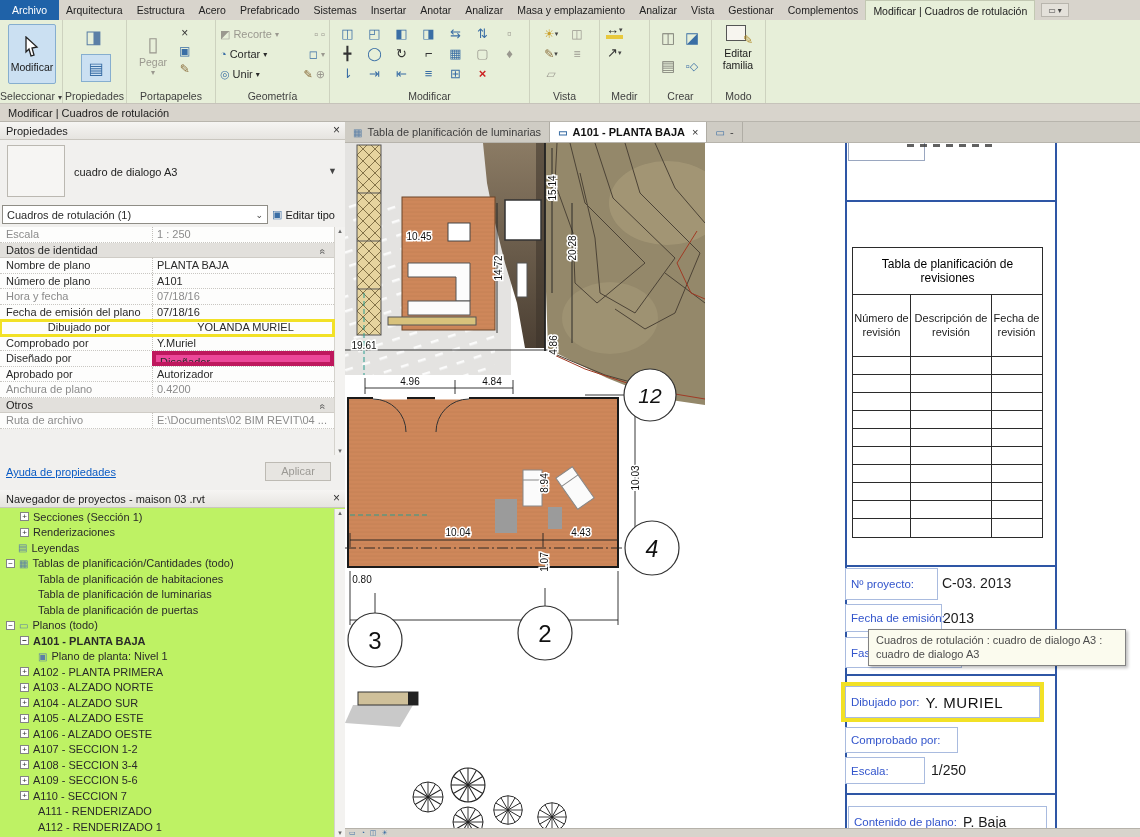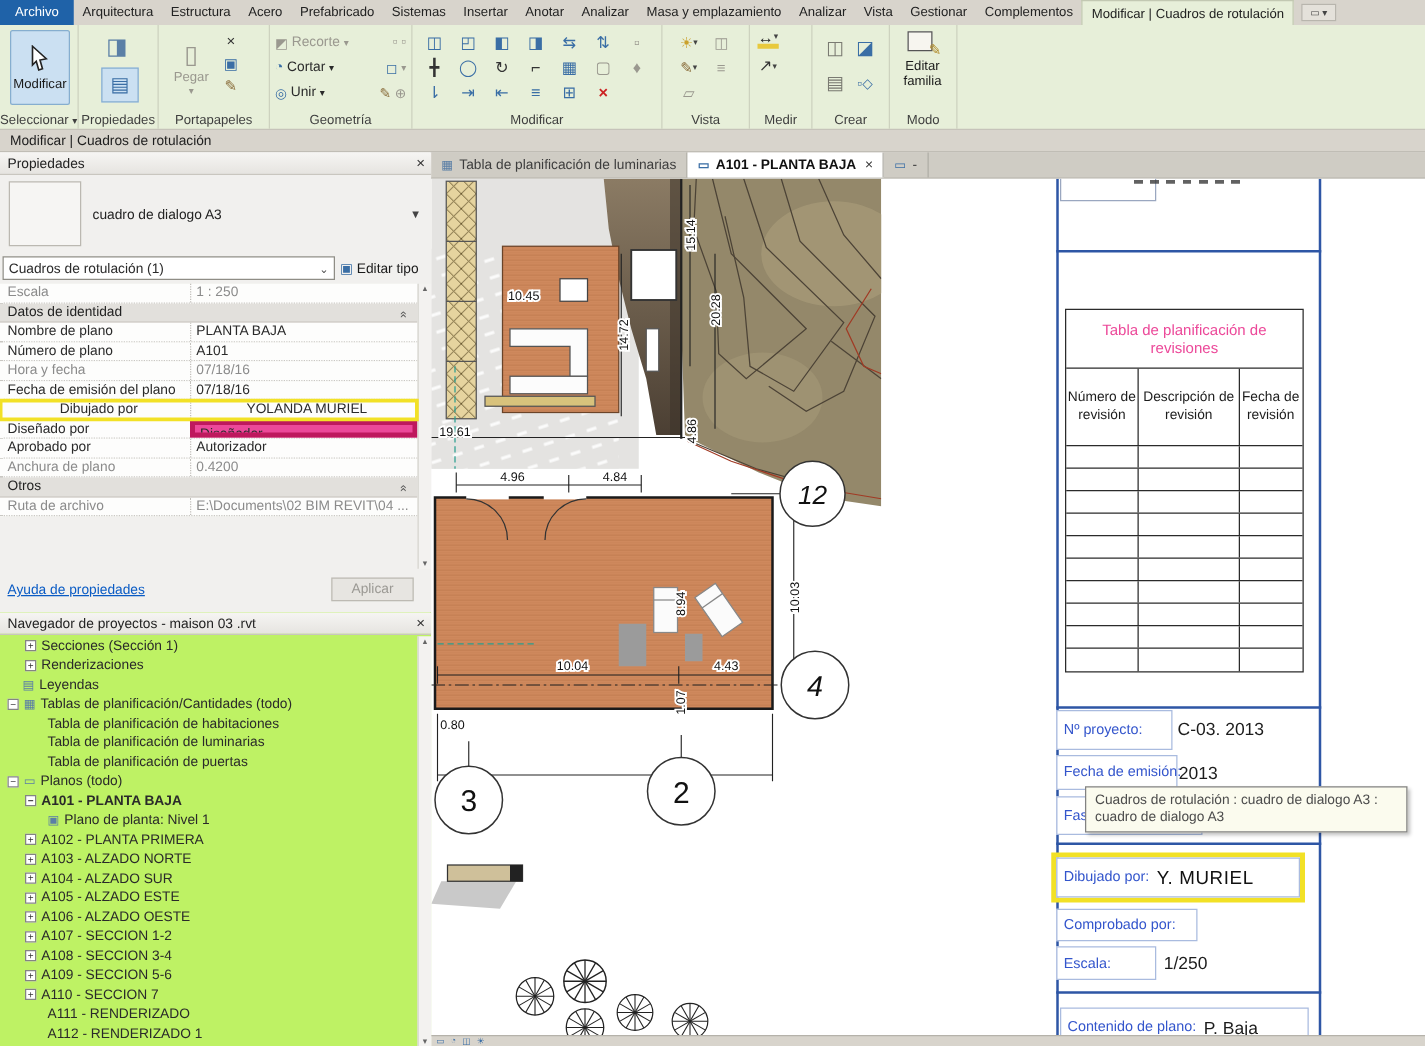--- a/index.html
+++ b/index.html
@@ -85,21 +85,21 @@
   .vtab { display:flex; align-items:center; gap:5px; padding:0 8px; font-size:11px; color:#3d3d3d; border-right:1px solid #b0ada5; }
   .vtab.active { background:#fff; color:#111; font-weight:bold; }
   .vtab .sheet-ic { color:#3a6ea5; font-size:10px; }
   .vtab .table-ic { color:#5b7fa6; font-size:10px; }
   .vtab .x { font-weight:normal; color:#333; margin-left:2px; }
   .drawarea { position:absolute; left:0; top:21px; width:795px; height:694px; background:#fff; overflow:hidden; }
 
   
   .sline { position:absolute; background:#2e56a5; }
   .revtable { position:absolute; left:507px; top:104px; width:191px; border:1px solid #2b2b2b; background:#fff; }
-  .rev-title { height:47px; border-bottom:1px solid #2b2b2b; display:flex; align-items:center; justify-content:center; text-align:center; font-size:12px; color:#ec4899; padding:0 8px; }
+  .rev-title { height:47px; border-bottom:1px solid #2b2b2b; display:flex; align-items:center; justify-content:center; text-align:center; font-size:12px; color:#000000; padding:0 8px; }
   .rev-heads { display:flex; height:62px; border-bottom:1px solid #2b2b2b; }
   .rev-heads > div { display:flex; align-items:center; justify-content:center; text-align:center; font-size:11px; padding:1px; color:#1c1c1c; word-break:break-word; line-height:1.25; }
   .rc1 { width:58px; border-right:1px solid #2b2b2b; }
   .rc2 { width:81px; border-right:1px solid #2b2b2b; }
   .rc3 { width:49px; }
   .rev-row { display:flex; height:18px; border-bottom:1px solid #2b2b2b; }
   .rev-row:last-child { border-bottom:none; }
   .rev-row > div { height:100%; }
   .fieldbox { position:absolute; border:1px solid #a9bbdf; background:#fff; display:flex; align-items:center; padding:12px 5px; }
   .bluelab { color:#3355cc; font-size:11.5px; white-space:nowrap; }
@@ -305,20 +305,24 @@
             <span class="plab">Hora y fecha</span>
             <span class="pval">07/18/16</span>
           </div>
         <div class="prow">
             <span class="plab">Fecha de emisión del plano</span>
             <span class="pval">07/18/16</span>
           </div>
         <div class="prow hl">
             <span class="plab">Dibujado por</span>
             <span class="pval">YOLANDA MURIEL</span>
+          </div>
+        <div class="prow">
+            <span class="plab">Comprobado por</span>
+            <span class="pval">Y.Muriel</span>
           </div>
         <div class="prow">
             <span class="plab">Diseñado por</span>
             <span class="pval focus">Diseñador</span>
           </div>
         <div class="prow">
             <span class="plab">Aprobado por</span>
             <span class="pval">Autorizador</span>
           </div>
         <div class="prow muted">

